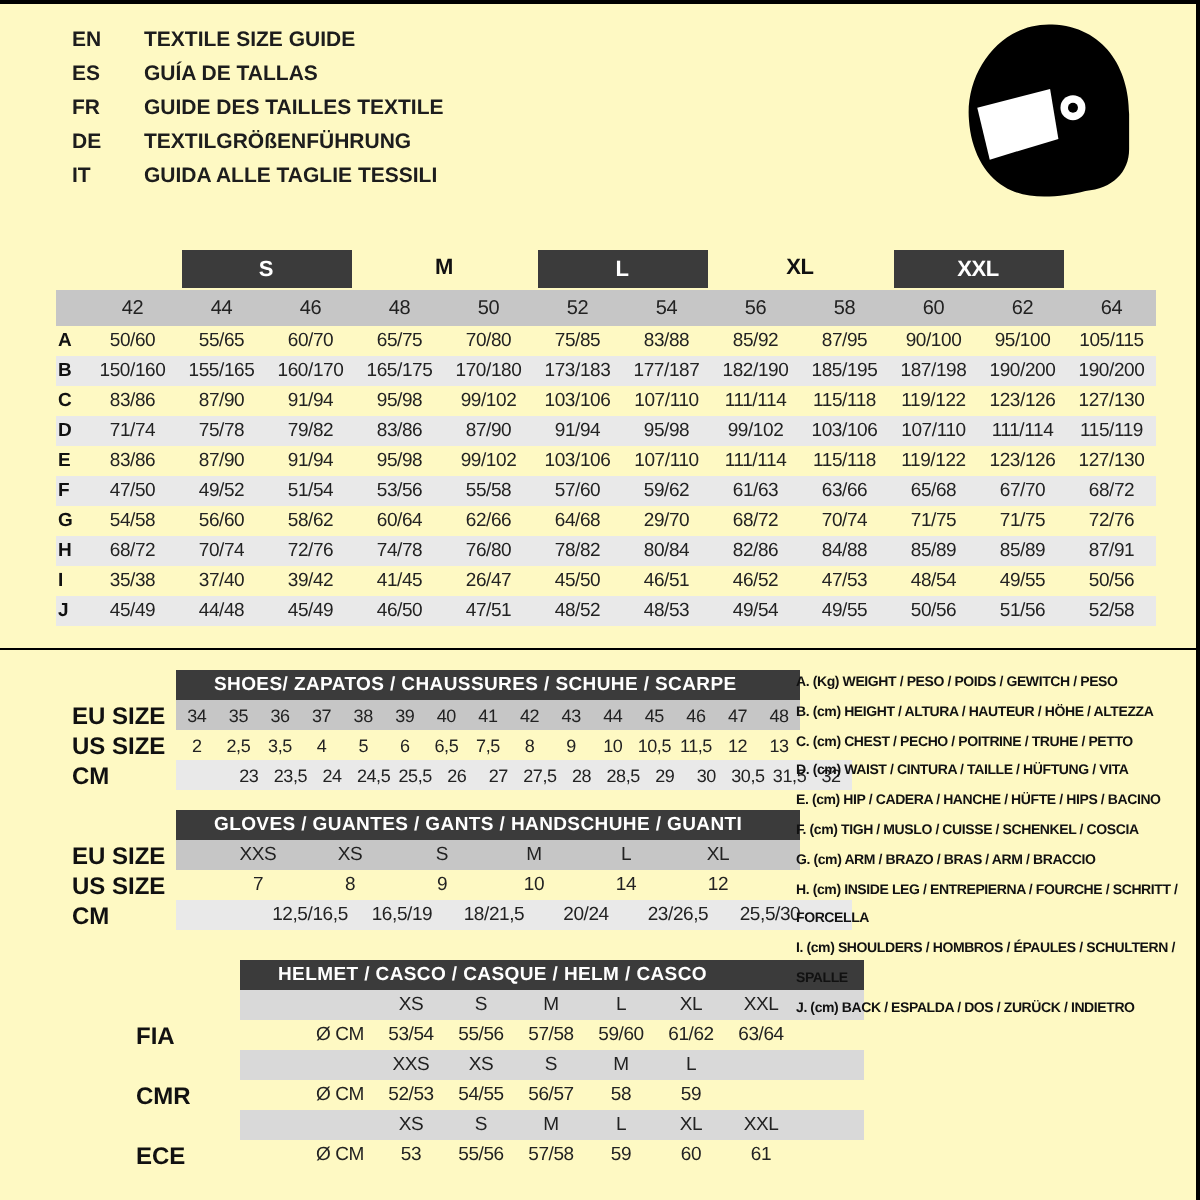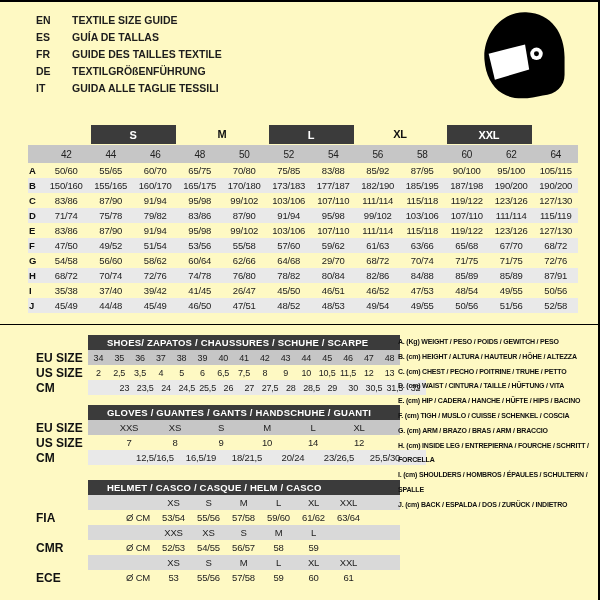--- a/index.html
+++ b/index.html
@@ -23,21 +23,21 @@
   .mt-group{height:19px;display:flex;align-items:center;justify-content:center;
             font-weight:bold;font-size:11px;color:#111;}
   .mt-group.boxed{background:var(--dark);color:#fff;margin:1px 2px;}
   .mt-num{height:18px;background:var(--medium);font-size:10px;display:flex;align-items:center;justify-content:center;}
   .row-light{background:var(--light);}
 
   .divider{position:absolute;left:0;top:322px;width:600px;height:1px;background:#000;}
 
   
   .block{position:absolute;left:28px;}
-  #shoes-block{top:333px;} #gloves-block{top:403px;} #helmet-block{top:478px;}
+  #shoes-block{top:333px;} #gloves-block{top:403px;} #helmet-block{top:478px;margin-left:32px;}
   .bar{margin-left:60px;width:312px;height:15px;background:var(--dark);color:#fff;
        font-weight:bold;font-size:9.5px;display:flex;align-items:center;padding-left:19px;
        box-sizing:border-box;letter-spacing:0.2px;white-space:nowrap;}
   .b-row{display:flex;height:15px;}
   .b-label{width:60px;display:flex;align-items:center;padding-left:8px;box-sizing:border-box;
            font-weight:bold;font-size:12px;color:#111;white-space:nowrap;text-align:center;}
   .b-cells{width:312px;display:flex;justify-content:center;}
   .shade-medium{background:var(--medium);} .shade-light{background:var(--light);padding-left:26px;} .shade-soft{background:var(--soft);}
   .b-cell{display:flex;align-items:center;justify-content:center;color:#222;letter-spacing:-0.2px;}
   #shoes-block .b-cell{flex:1;font-size:9px;}

